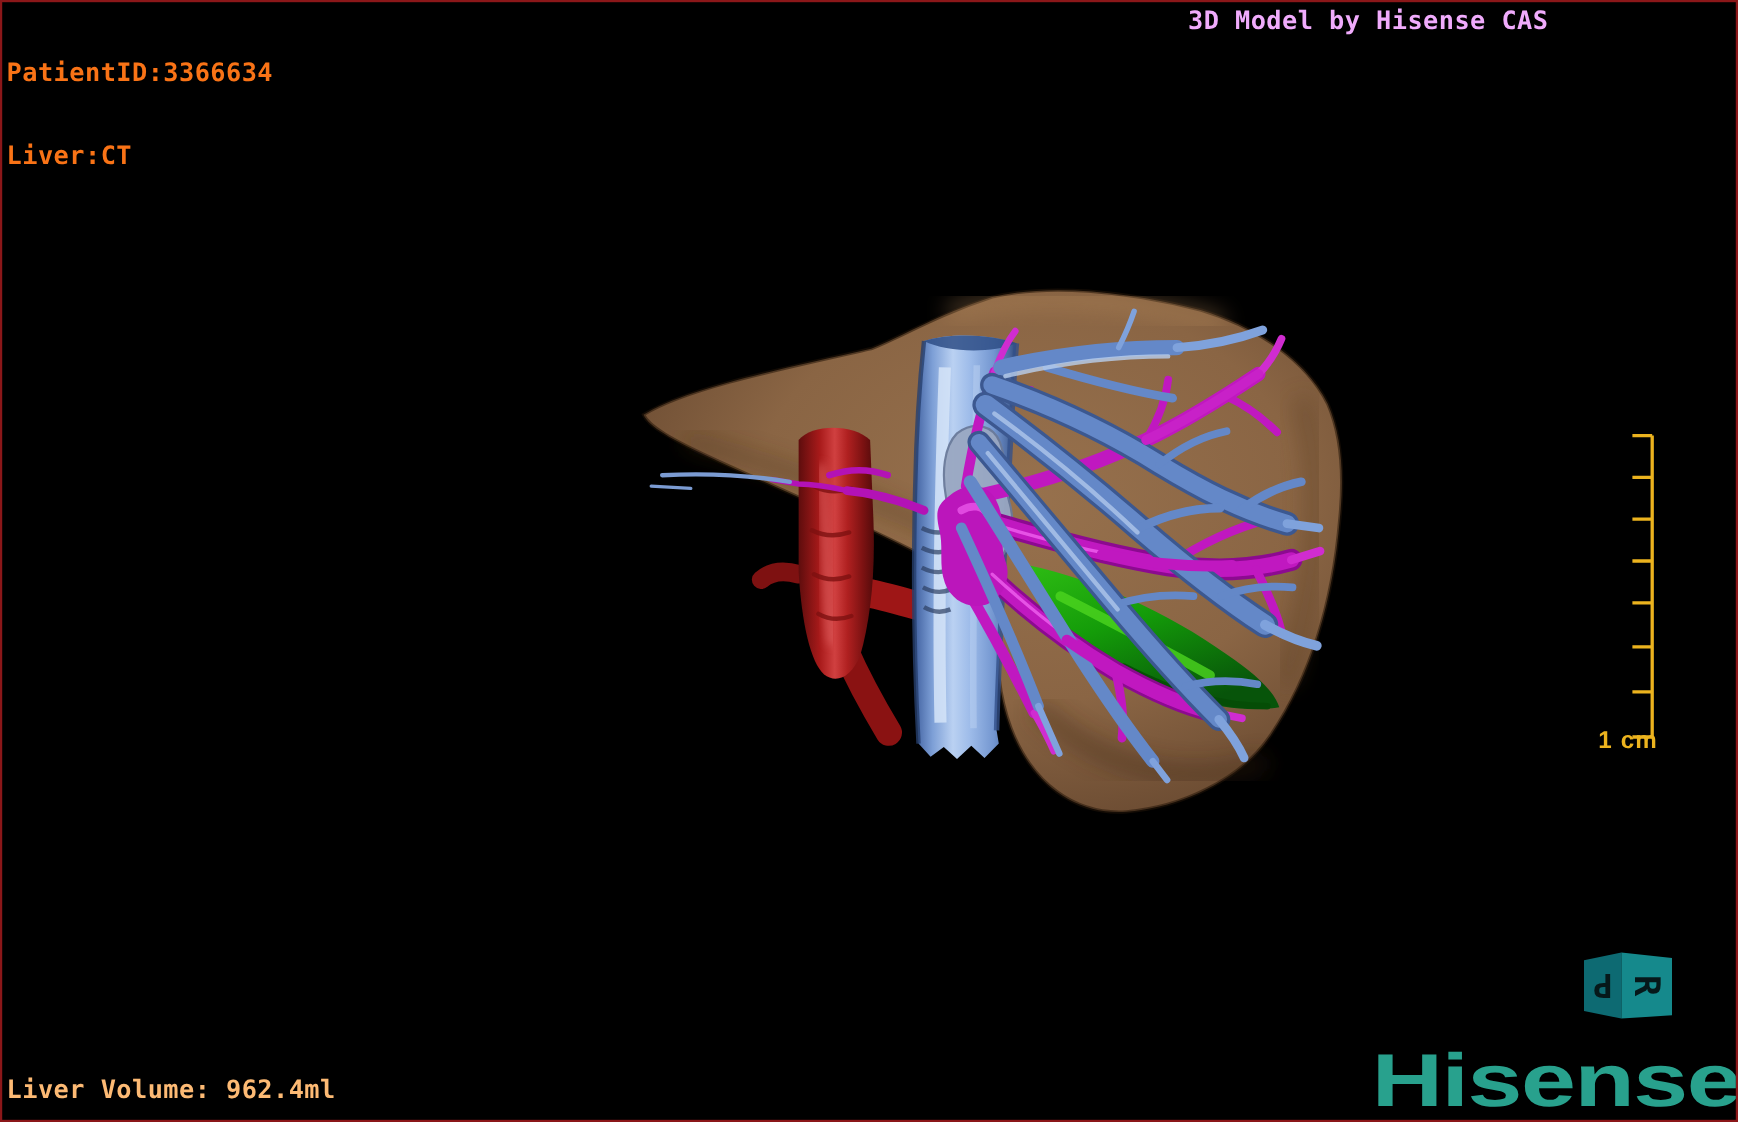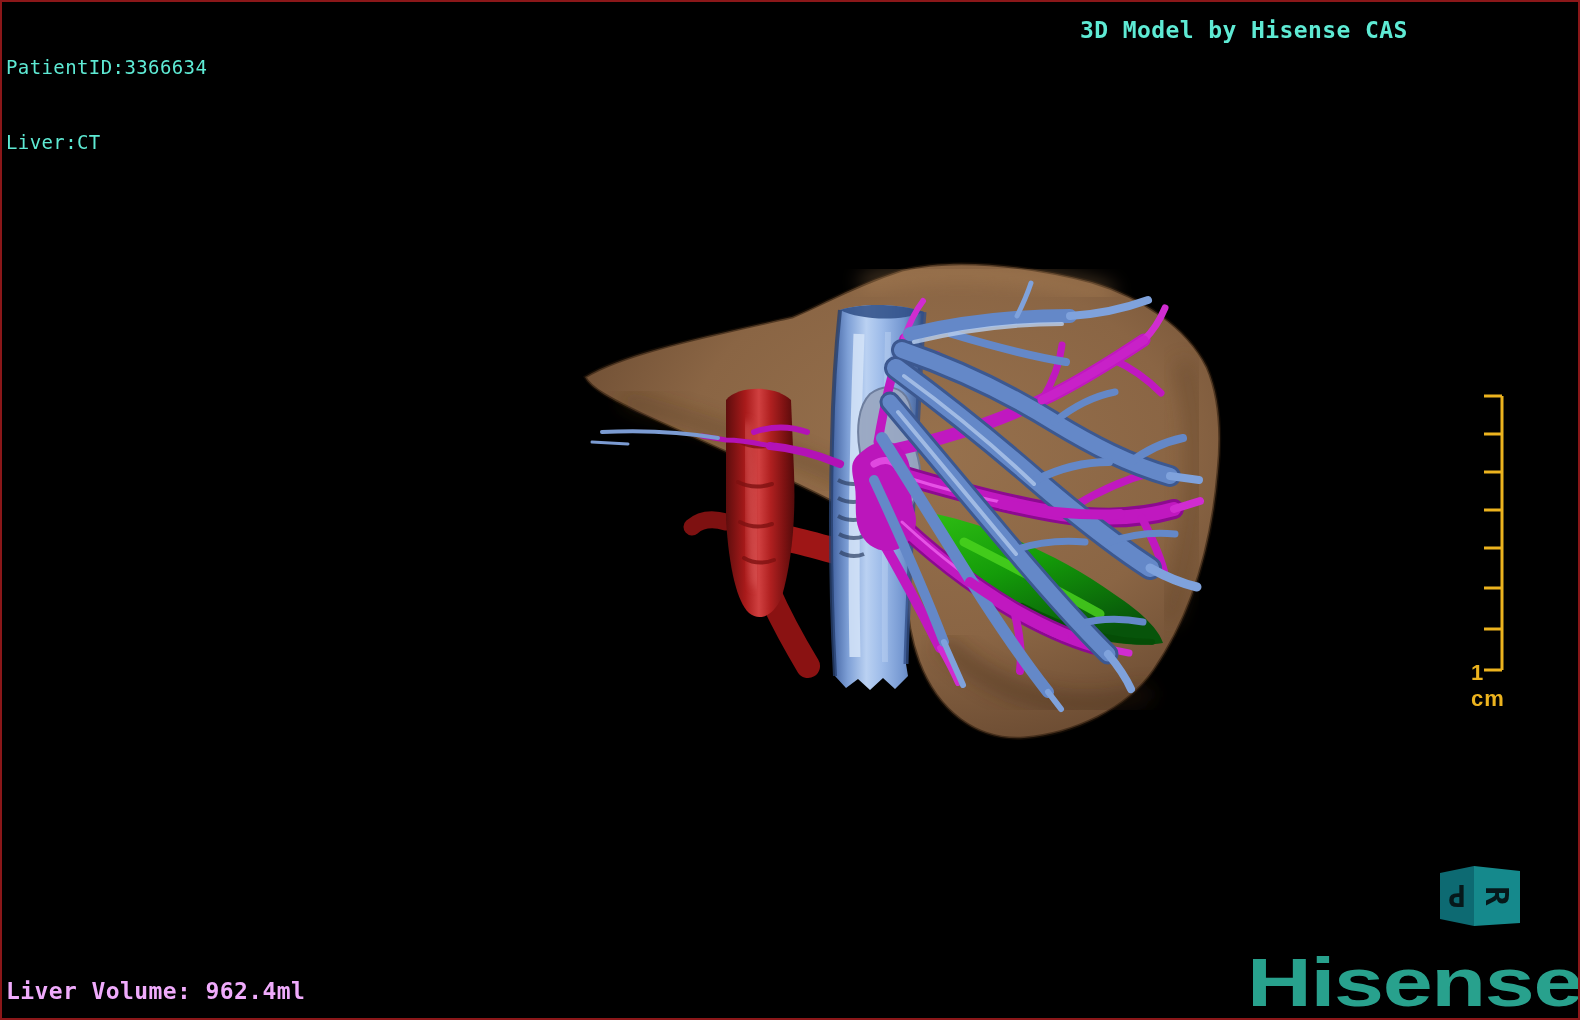--- a/index.html
+++ b/index.html
@@ -3,34 +3,34 @@
 <meta charset="utf-8">
 <style>
   html,body{margin:0;padding:0;background:#000;}
   .viewport{
     position:relative;width:1580px;height:1020px;background:#000;
     overflow:hidden;box-sizing:border-box;border:2px solid #8b1719;
     font-family:"DejaVu Sans Mono",monospace;
   }
   .scene{position:absolute;left:0;top:0;cursor:grab;}
   .tl{
-    position:absolute;left:4px;top:3px;color:#5eead4;font-weight:normal;
-    font-size:19px;line-height:25px;letter-spacing:.4px;white-space:pre;
+    position:absolute;left:4px;top:3px;color:#f97316;font-weight:bold;
+    font-size:23px;line-height:25px;letter-spacing:.4px;white-space:pre;
   }
   .tr{
-    position:absolute;left:1078px;top:4px;color:#5eead4;font-weight:bold;
-    font-size:23px;letter-spacing:.4px;white-space:pre;margin-top:11px;
+    position:absolute;left:1078px;top:4px;color:#f0abfc;font-weight:bold;
+    font-size:23px;letter-spacing:.4px;white-space:pre;
   }
   .bl{
-    position:absolute;left:4px;bottom:14px;color:#f0abfc;font-weight:bold;
+    position:absolute;left:4px;bottom:14px;color:#fdba74;font-weight:bold;
     font-size:23px;letter-spacing:.4px;white-space:pre;
   }
   .scalebar{position:absolute;left:1440px;top:386px;width:80px;height:310px;}
   .scalelabel{
-    position:absolute;left:29px;top:272px;color:#ecb31e;font-weight:bold;
+    position:absolute;left:11px;top:272px;color:#ecb31e;font-weight:bold;
     font-size:22px;font-family:"Liberation Sans",sans-serif;letter-spacing:1px;
   }
   .cube{position:absolute;left:1430px;top:855px;}
   .logo{
     position:absolute;left:1245px;bottom:6px;color:#28a18d;font-weight:bold;
     font-size:68px;line-height:60px;font-family:"Liberation Sans",sans-serif;
     transform:scaleX(1.32);transform-origin:left bottom;letter-spacing:-1px;
   }
 </style>
 </head>

